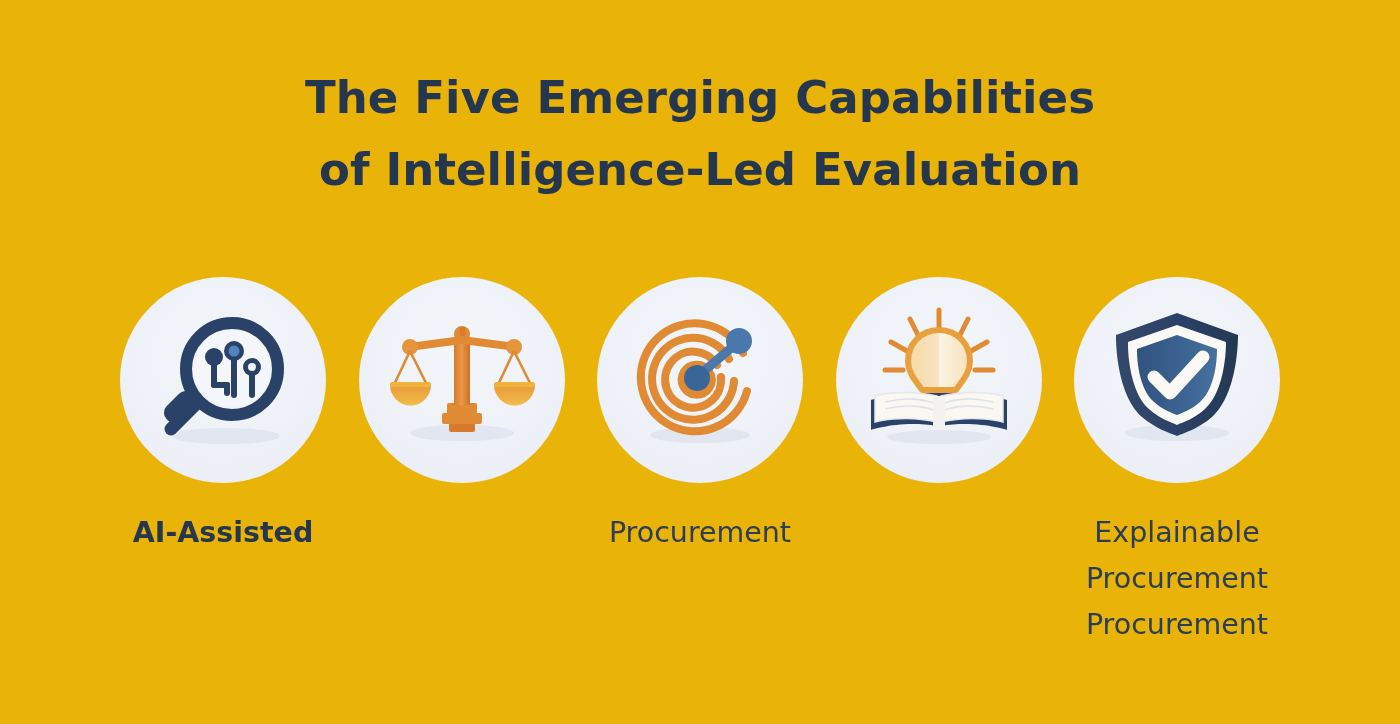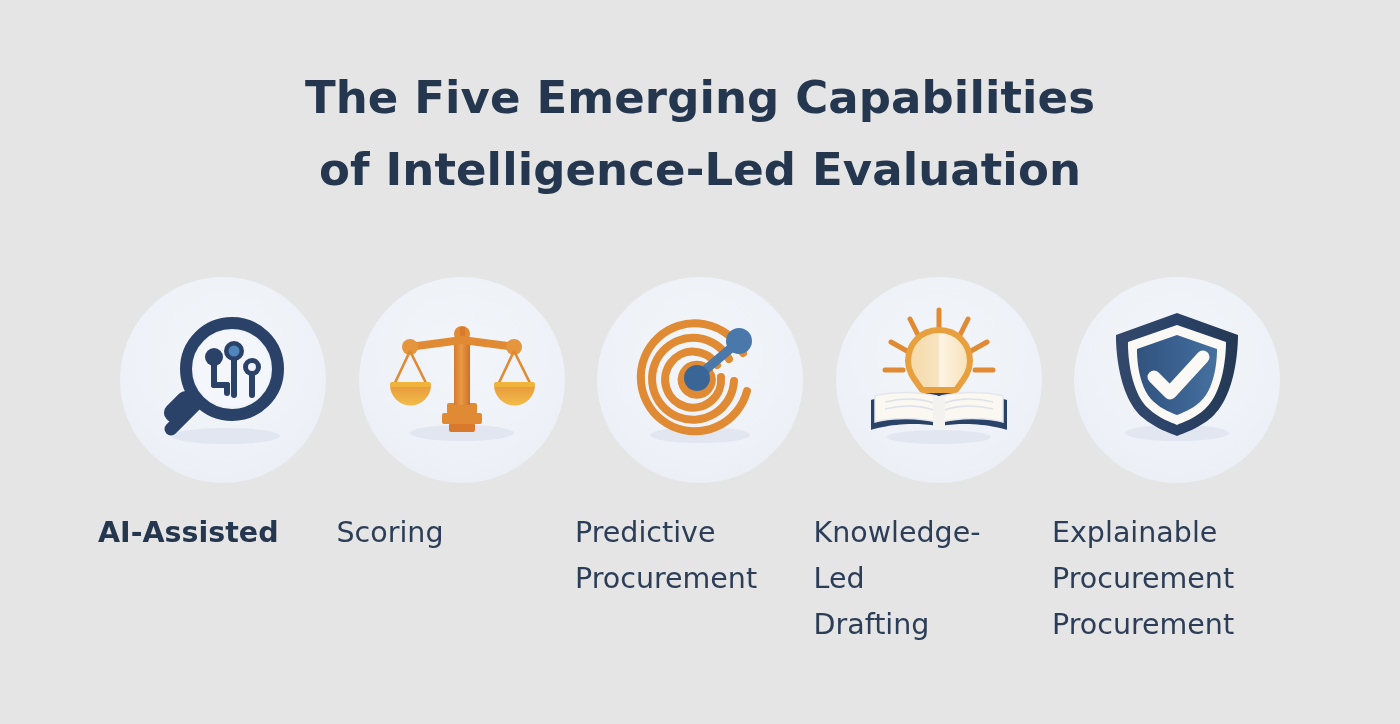--- a/index.html
+++ b/index.html
@@ -11,21 +11,21 @@
     width: 1400px;
     height: 724px;
     background: #fdf8f5;
     font-family: "DejaVu Sans", "Liberation Sans", sans-serif;
     overflow: hidden;
   }
   .poster {
     position: relative;
     width: 1400px;
     height: 724px;
-    background: #e5e5e5;
+    background: #eab308;
     box-sizing: border-box;
   }
 
   
   .title-block {
     position: absolute;
     top: 62px;
     left: 0;
     width: 1400px;
     text-align: center;
@@ -64,21 +64,21 @@
     display: flex;
     align-items: center;
     justify-content: center;
     position: relative;
   }
   .icon-circle svg {
     display: block;
   }
   .card-label {
     margin-top: 27px;
-    text-align: left;
+    text-align: center;
     color: #2c3e57;
     font-size: 28.5px;
     line-height: 46px;
     font-weight: 400;
     width: 250px;
   }
   .card-label .lead {
     font-weight: 700;
     color: #25374f;
   }
@@ -160,21 +160,20 @@
               <path d="M127 46 L110 82 M127 46 L145 82"></path>
             </g>
             <path d="M3 80 L44 80 A20.5 20.5 0 0 1 3 80 Z" fill="url(#pan)"></path>
             <rect x="3" y="77" width="41" height="5" rx="2" fill="#f0b43c"></rect>
             <path d="M107 80 L148 80 A20.5 20.5 0 0 1 107 80 Z" fill="url(#pan)"></path>
             <rect x="107" y="77" width="41" height="5" rx="2" fill="#f0b43c"></rect>
           </svg>
         </span>
       </div>
       <div class="card-label">
-        <span class="label-line">Scoring</span>
       </div>
     </div>
 
     <div class="card">
       <div class="icon-circle">
         <span>
           <svg width="150" height="150" viewBox="0 0 150 150">
             <ellipse cx="75" cy="130" rx="50" ry="8" fill="#dfe4ee" opacity="0.85"></ellipse>
             <g fill="none" stroke="#e08a33" stroke-width="8" stroke-linecap="round">
               <path d="M118 48 A54 54 0 1 0 122 86"></path>
@@ -182,21 +181,20 @@
               <path d="M92 60 A28 28 0 1 0 96 72"></path>
               <path d="M84 66 A15 15 0 1 0 86 70"></path>
             </g>
             <line x1="72" y1="72" x2="112" y2="38" stroke="#4a78aa" stroke-width="9" stroke-linecap="round"></line>
             <circle cx="114" cy="36" r="13" fill="#4a78aa"></circle>
             <circle cx="72" cy="73" r="13" fill="#3a6697"></circle>
           </svg>
         </span>
       </div>
       <div class="card-label">
-        <span class="label-line">Predictive</span>
         <span class="label-line">Procurement</span>
       </div>
     </div>
 
     <div class="card">
       <div class="icon-circle">
         <span>
           <svg width="152" height="152" viewBox="0 0 152 152">
             <ellipse cx="76" cy="133" rx="52" ry="7" fill="#dfe4ee" opacity="0.85"></ellipse>
             <g stroke="#e08a33" stroke-width="5" stroke-linecap="round">
@@ -229,25 +227,20 @@
             <g stroke="#dde2ea" stroke-width="1.6" fill="none">
               <path d="M22 98 C42 93 60 95 70 99"></path>
               <path d="M22 105 C42 100 60 102 70 106"></path>
               <path d="M130 98 C110 93 92 95 82 99"></path>
               <path d="M130 105 C110 100 92 102 82 106"></path>
             </g>
             <rect x="70" y="92" width="12" height="32" fill="#f4f2ee"></rect>
           </svg>
         </span>
       </div>
-      <div class="card-label">
-        <span class="label-line">Knowledge-</span>
-        <span class="label-line">Led</span>
-        <span class="label-line">Drafting</span>
-      </div>
     </div>
 
     <div class="card">
       <div class="icon-circle">
         <span>
           <svg width="150" height="150" viewBox="0 0 150 150">
             <ellipse cx="75" cy="128" rx="52" ry="8" fill="#dfe4ee" opacity="0.9"></ellipse>
             <defs>
               <linearGradient id="shieldOuter" x1="0" y1="0" x2="1" y2="0">
                 <stop offset="0%" stop-color="#33486a"></stop>

